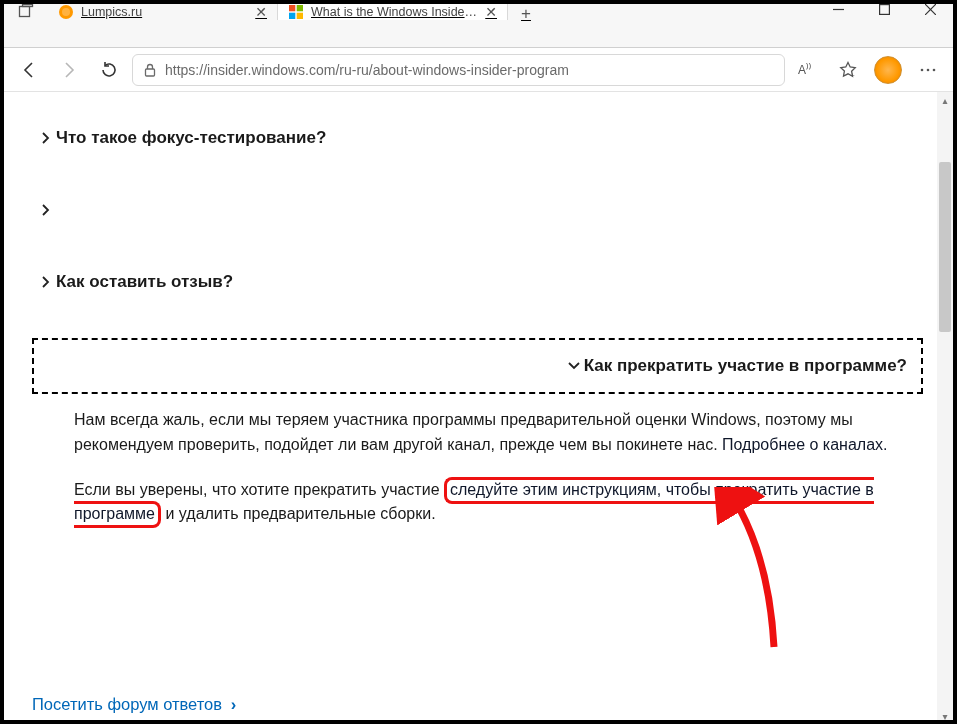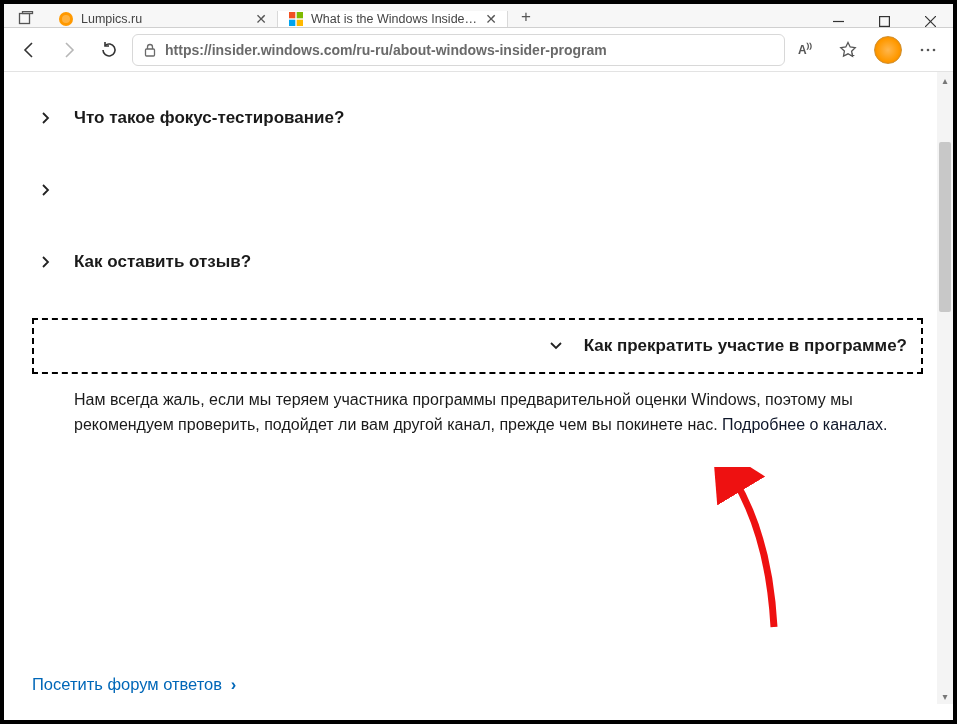--- a/index.html
+++ b/index.html
@@ -9,25 +9,26 @@
     height: 724px;
     font-family: "Segoe UI", Arial, sans-serif;
     background: #fff;
     border: 4px solid #000;
     overflow: hidden;
     position: relative;
   }
 
   
   .tabstrip {
-    height: 24px;
-    display: flex;
-    align-items: flex-end;
+    height: 44px;
+    display: flex;
+    align-items: flex-start;
     background: #f7f7f7;
     border-bottom: 1px solid #d0d0d0;
+    text-decoration: underline;
   }
   .tab-btn {
     width: 44px;
     display: flex;
     align-items: center;
     justify-content: center;
     color: #444;
   }
   .tab {
     display: flex;
@@ -56,21 +57,20 @@
   }
 
   
   .toolbar {
     height: 44px;
     display: flex;
     align-items: center;
     gap: 6px;
     padding: 0 8px;
     border-bottom: 1px solid #e3e3e3;
-    font-weight: bold;
   }
   .toolbar .btn {
     width: 34px; height: 32px;
     display:flex; align-items:center; justify-content:center;
     color:#555; border-radius:4px;
   }
   .toolbar .btn.disabled { opacity:.35; }
   .addrbar {
     flex:1;
     height: 32px;
@@ -110,21 +110,20 @@
   .scrollbar .uparrow { top:0; }
   .scrollbar .downarrow { bottom:0; }
   .scrollbar .thumb {
     position:absolute; left:2px; width:12px; top:70px; height:170px;
     background:#c8c8c8; border-radius:2px;
   }
 
   .accordion-item {
     display:flex;
     align-items:center;
-    gap: 18px;
     padding: 10px 8px;
     font-size: 17px;
     font-weight: 600;
     color:#1a1a1a;
     cursor:pointer;
     margin-bottom: 36px;
   }
   .accordion-item .chev { width:16px; color:#222; }
   .accordion-item.expanded {
     border: 2px dashed #000;
@@ -307,20 +306,23 @@
       <svg width="12" height="12" viewBox="0 0 12 12">
           <path d="M1 3l5 5 5-5" fill="none" stroke="#222" stroke-width="1.8"></path>
         </svg>
     </span>
     <span>Как прекратить участие в программе?</span>
   </div>
 
   <div class="answer">
     <p>
       <span>Нам всегда жаль, если мы теряем участника программы предварительной оценки Windows, поэтому мы рекомендуем проверить, подойдет ли вам другой канал, прежде чем вы покинете нас. </span><a href="#">Подробнее о каналах.</a>
+    </p>
+    <p>
+      <span>Если вы уверены, что хотите прекратить участие </span><span class="highlight-box"><a href="#">следуйте этим инструкциям, чтобы прекратить участие в программе</a></span><span> и удалить предварительные сборки.</span>
     </p>
   </div>
 
   <div class="bottom-links">
     <a href="#"><span>Посетить форум ответов</span><span class="arr"> ›</span></a>
   </div>
 
   <svg class="arrow-svg" width="160" height="170">
     <defs>
       <marker id="ah" markerWidth="8" markerHeight="8" refX="2" refY="4" orient="auto">

